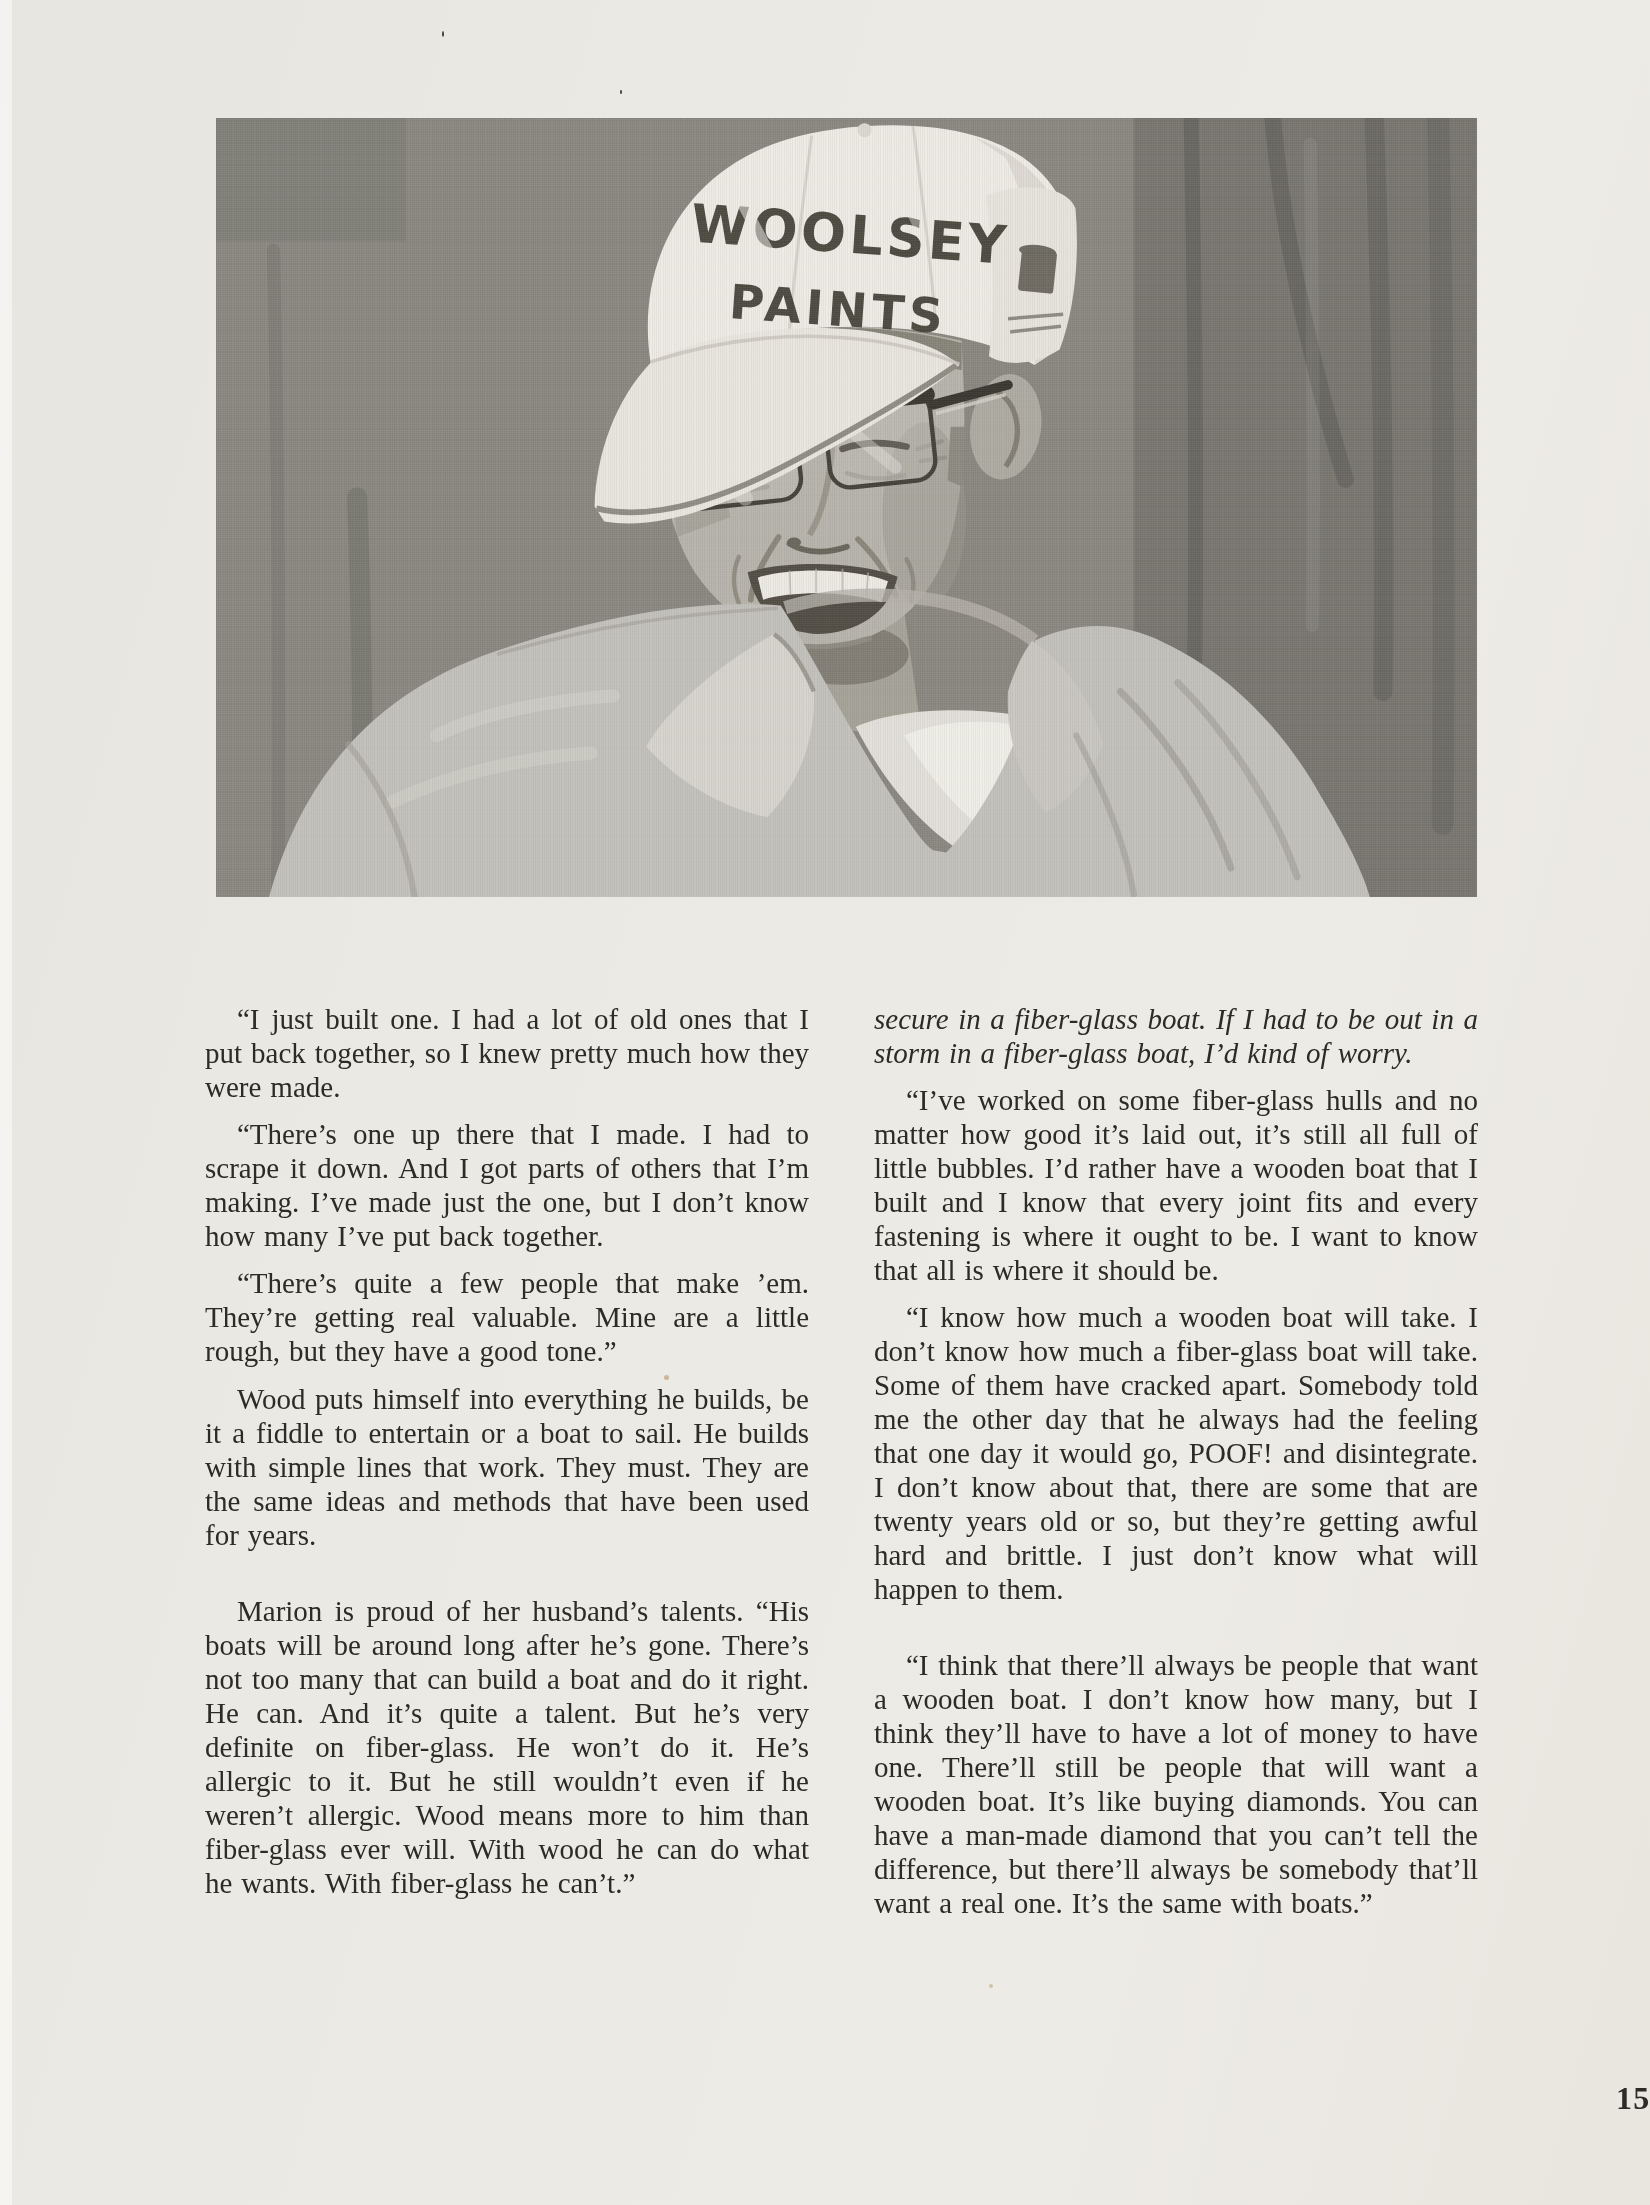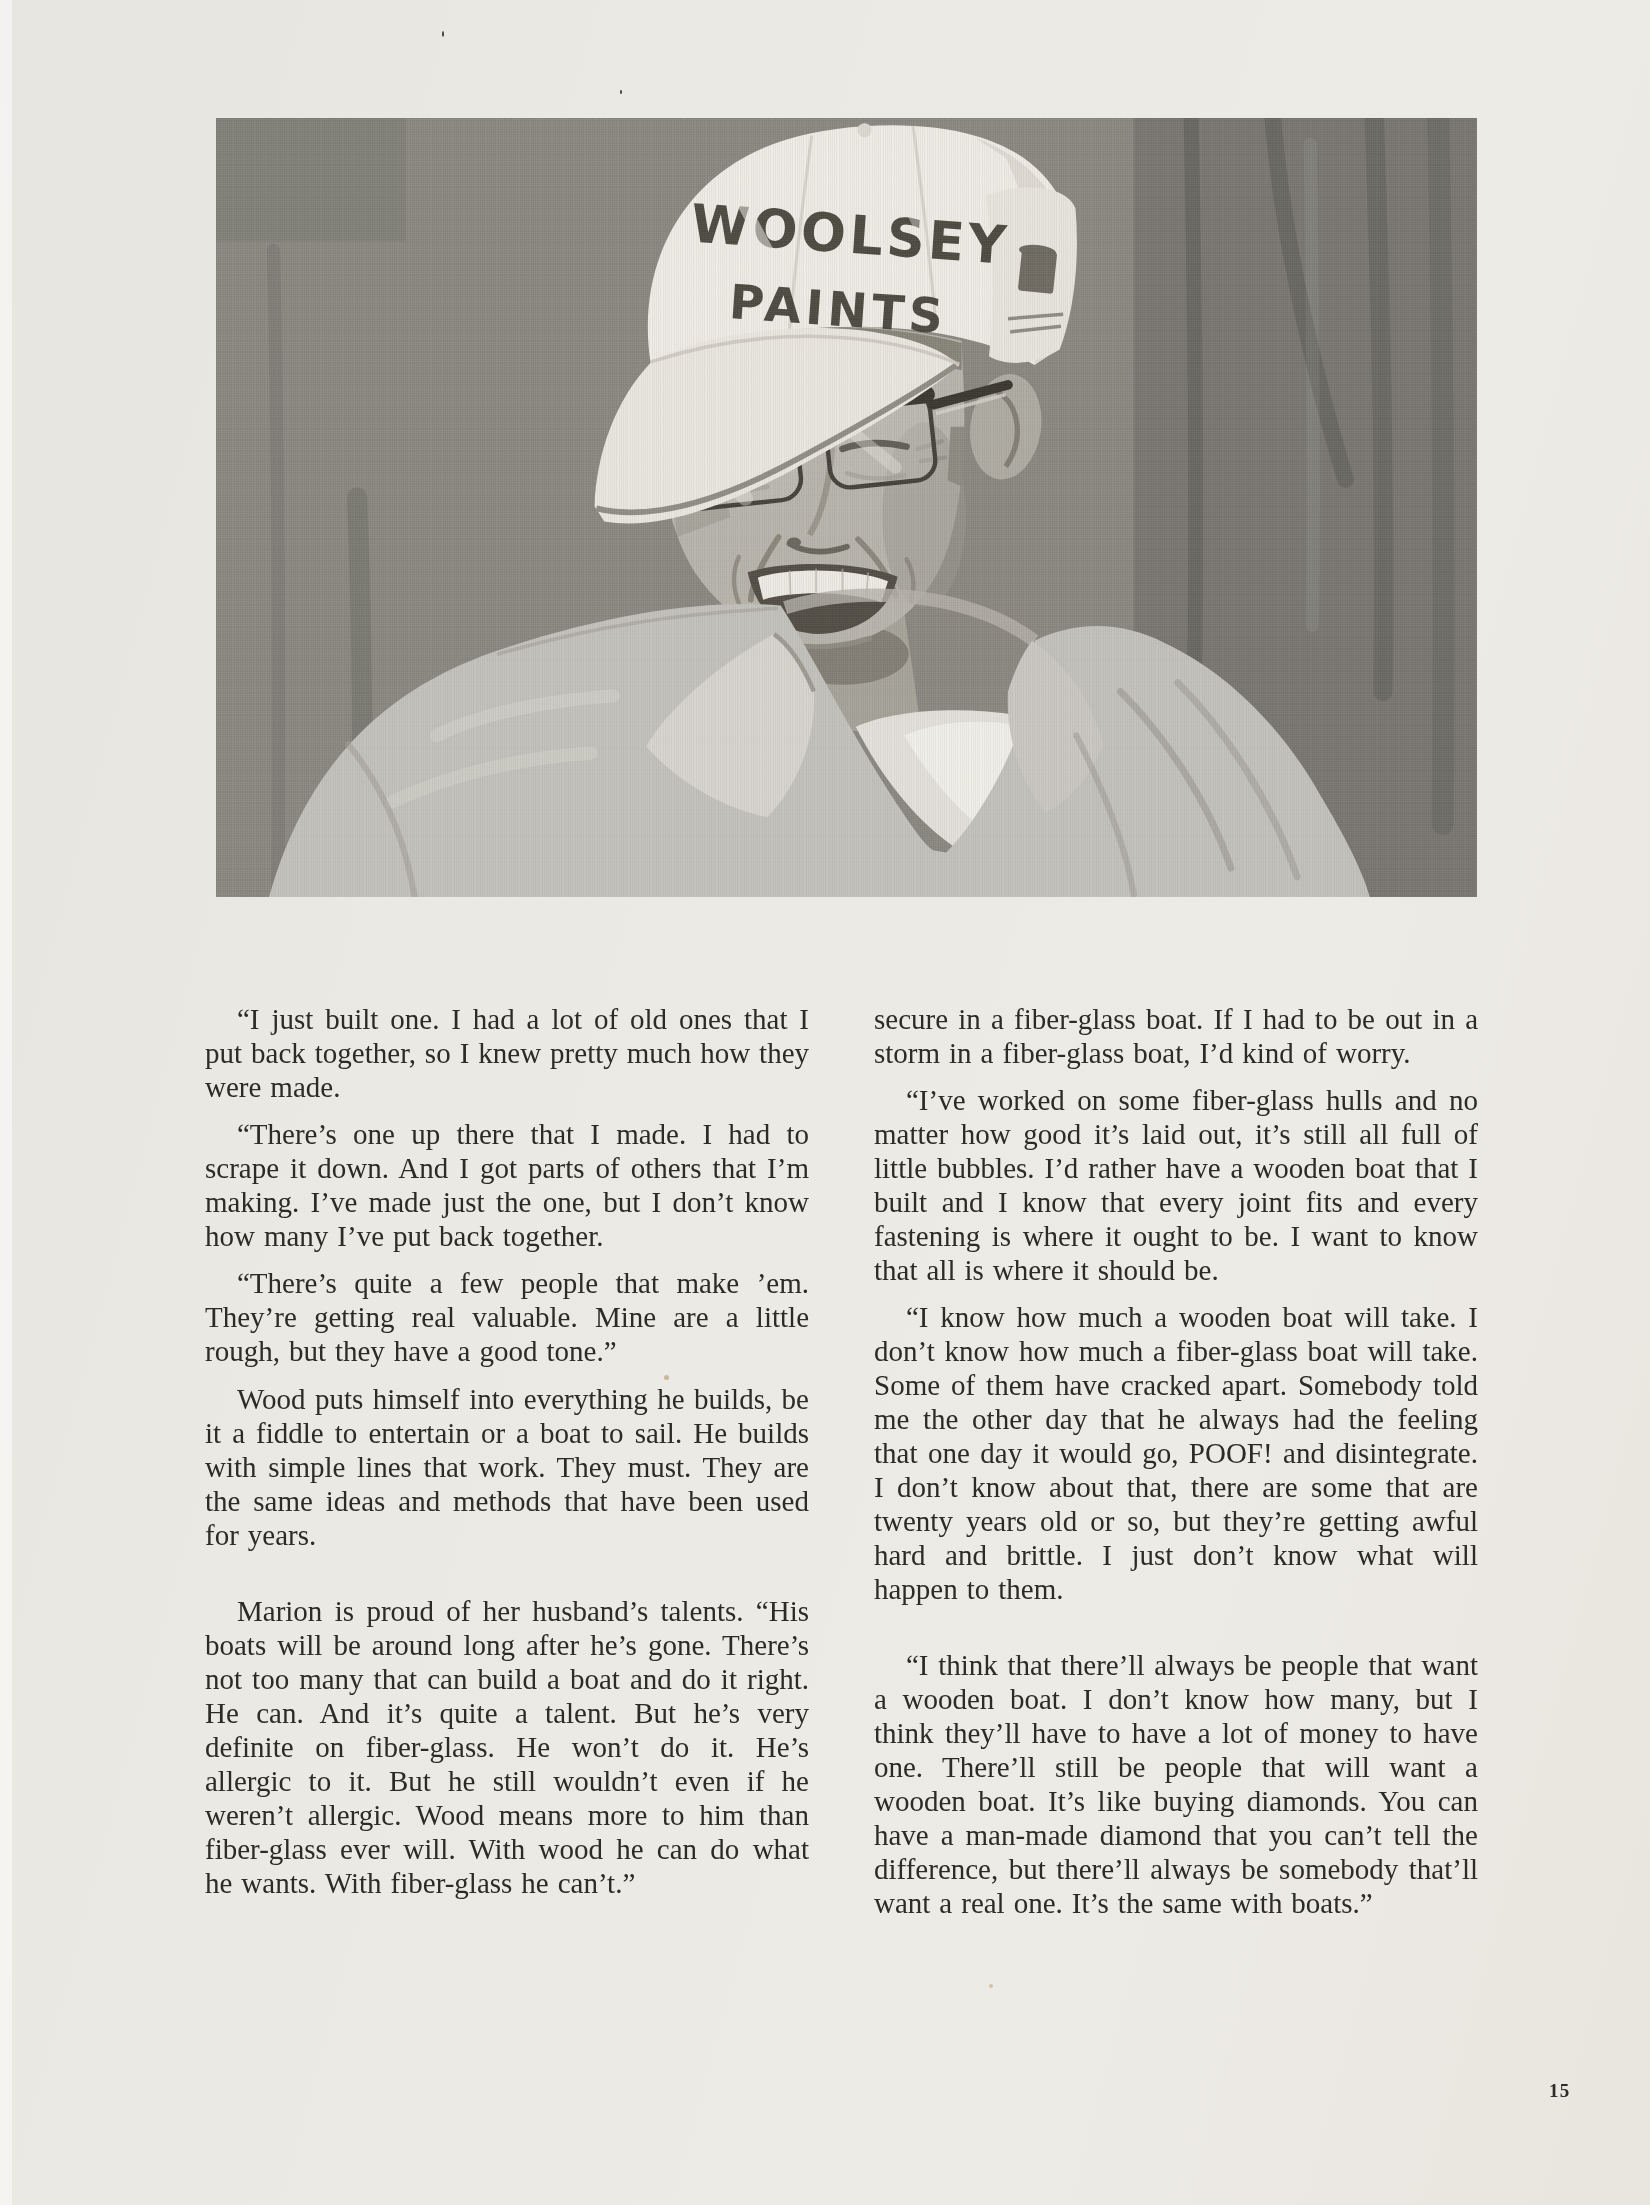--- a/index.html
+++ b/index.html
@@ -23,25 +23,25 @@
   }
   
   .article{
     position:absolute;left:205px;top:1002px;width:1274px;
     display:flex;gap:65px;
     color:#2d2b27;
   }
   .column{width:604px;font-size:29px;line-height:34px;text-align:justify;}
   .column p{margin:0 0 13.2px 0;text-indent:32px;hyphens:none;word-spacing:.06em;}
   .column p:last-child{margin-bottom:0;margin-top:42px;}
-  .column p.no-indent{text-indent:0;}
+  .column p.no-indent{text-indent:0;font-style:italic;}
   
   .page-number{
-    position:absolute;left:1549px;top:2080px;
-    font-size:19px;font-weight:600;letter-spacing:1.3px;color:#2d2b27;
+    position:absolute;left:1616px;top:2080px;
+    font-size:32px;font-weight:600;letter-spacing:1.3px;color:#2d2b27;
   }
   
   .speck{position:absolute;border-radius:50%;background:#47443d;}
   .speck.s1{left:442px;top:31px;width:2.2px;height:6.2px;}
   .speck.s2{left:620px;top:90px;width:1.8px;height:4.4px;}
   .speck.s3{left:1357px;top:205px;width:2.2px;height:5.3px;}
   .speck.warm1{left:664px;top:1375px;width:5.3px;height:5.3px;background:#b08d5f;opacity:.55;}
   .speck.warm2{left:989px;top:1984px;width:4.4px;height:4.4px;background:#b59a6e;opacity:.5;}
   .edge-shade{position:absolute;left:0;top:0;width:11.5px;height:2205px;background:rgba(255,255,255,.5);}
 </style>

